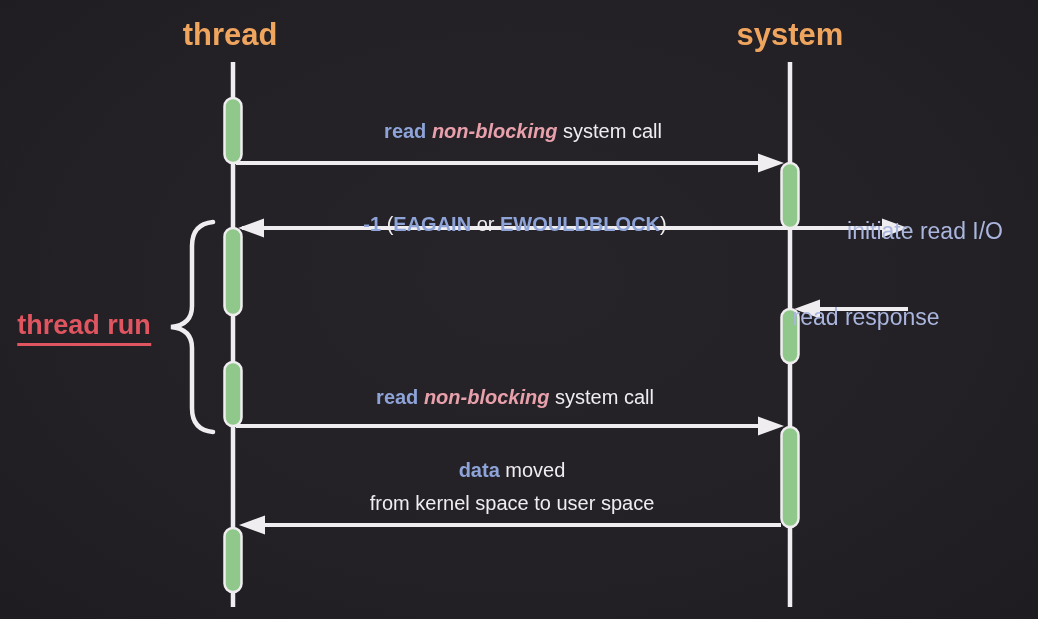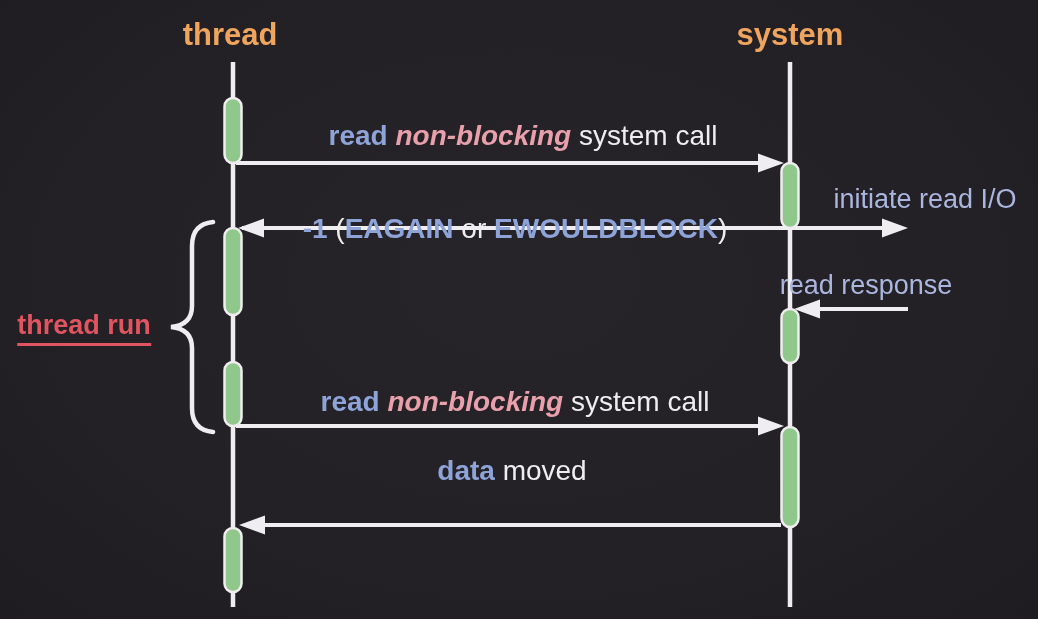--- a/index.html
+++ b/index.html
@@ -17,24 +17,24 @@
   html,body{width:1038px;height:619px;}
   body{
     font-family:"Liberation Sans", sans-serif;
     background:radial-gradient(ellipse at 50% 45%, #262329 0%, #232026 60%, #1e1c21 100%);
     overflow:hidden;
   }
   .stage{position:relative;width:1038px;height:619px;}
   .stage svg{position:absolute;left:0;top:0;}
   .lbl{position:absolute;white-space:nowrap;transform:translateX(-50%);}
   .title{font-size:31px;font-weight:bold;color:var(--orange);}
-  .msg{font-size:28px;color:var(--plain);}
+  .msg{font-size:20px;color:var(--plain);}
   .kw{color:var(--kw-blue);font-weight:bold;}
   .emph{color:var(--pink);font-weight:bold;font-style:italic;}
-  .side{font-size:27px;color:var(--side);}
+  .side{font-size:23px;color:var(--side);margin-top:34px;}
   .annot{font-size:27px;font-weight:bold;color:var(--red);}
   .annot .u{display:inline-block;border-bottom:3px solid var(--red);padding-bottom:2px;margin-left:8px;}
   .two-line{text-align:center;line-height:33px;}
 </style>
 </head>
 <body>
 
 <div class="stage">
 
   <svg width="1038" height="619" viewBox="0 0 1038 619">
@@ -89,15 +89,16 @@
 
   <div class="lbl side" style="left:925px;top:184px;">initiate read I/O</div>
   <div class="lbl side" style="left:866px;top:270px;">read response</div>
 
   <div class="lbl annot" style="left:80px;top:310px;"><span class="u">thread run</span></div>
 
   <div class="lbl msg" style="left:515px;top:386px;"><span class="kw">read</span><span class="emph"> non-blocking</span><span> system call</span></div>
 
   <div class="lbl msg two-line" style="left:512px;top:454px;text-align:center;">
     <div><span class="kw">data</span><span> moved</span></div>
+    <div>from kernel space to user space</div>
   </div>
 
 </div>
 
 </body></html>

